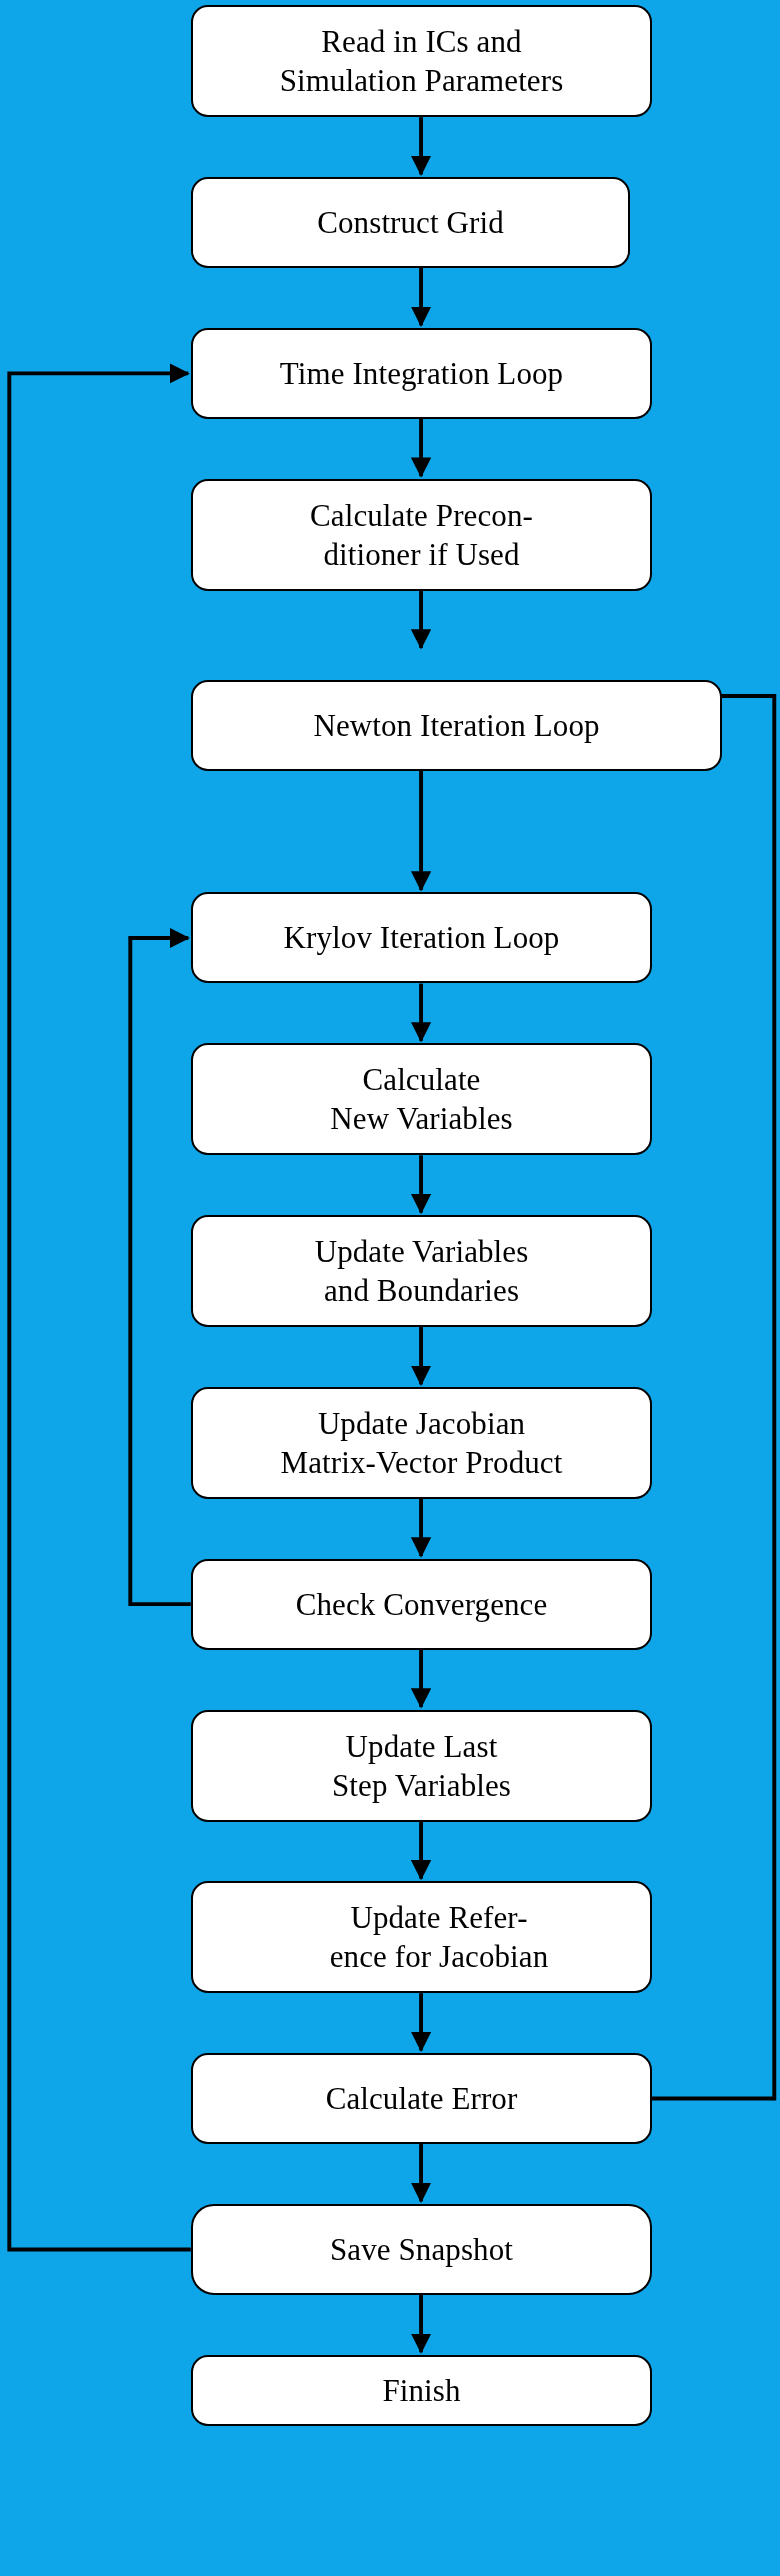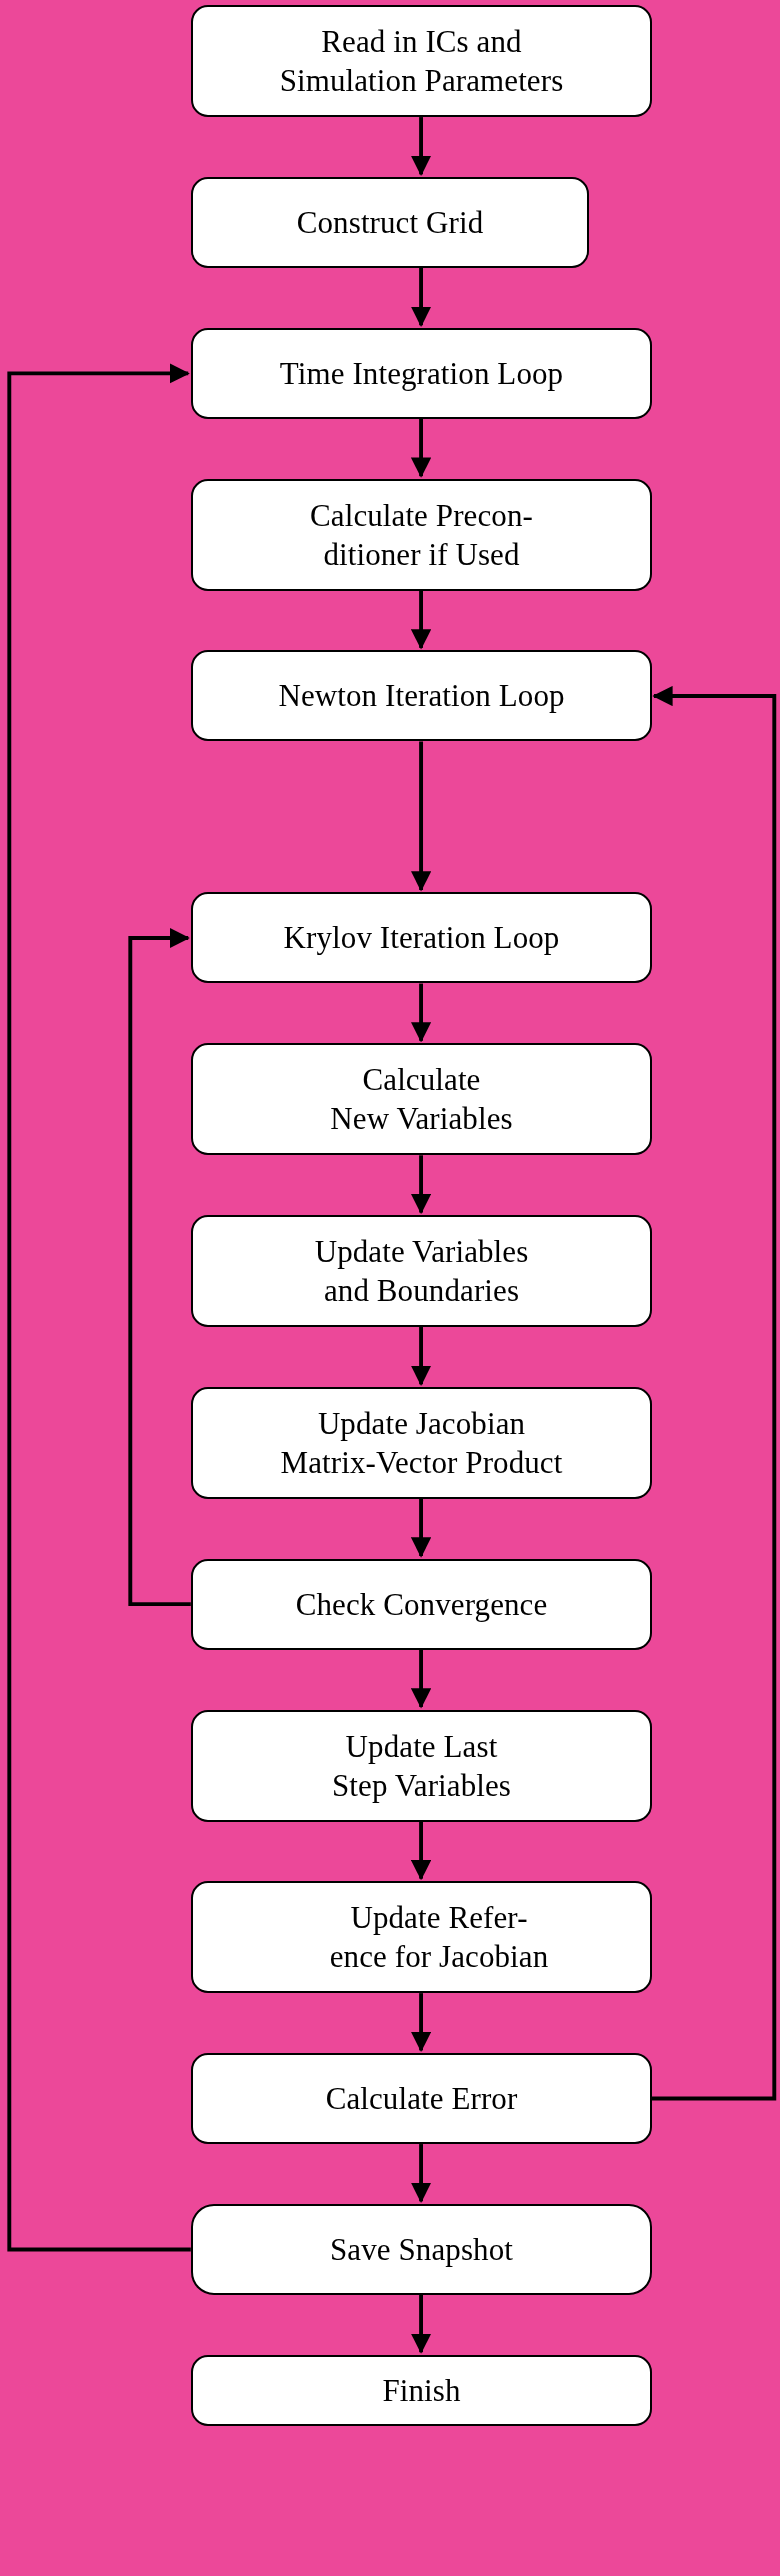--- a/index.html
+++ b/index.html
@@ -5,21 +5,21 @@
 <style>
   html, body {
     margin: 0;
     padding: 0;
     background: #ffffff;
   }
   #canvas {
     position: relative;
     width: 781px;
     height: 2576px;
-    background: #ec4899;
+    background: #0ea5e9;
     font-family: "Liberation Serif", "DejaVu Serif", serif;
     overflow: hidden;
   }
   #edges {
     position: absolute;
     left: 0;
     top: 0;
     width: 781px;
     height: 2576px;
     pointer-events: none;
@@ -81,34 +81,34 @@
 
       <path d="M 293 3458 L 14 3458 L 14 574 L 289 574" marker-end="url(#arrowhead)"></path>
     </g>
   </svg>
 
   <div class="node" style="left:191px; top:5.2px; width:461px; height:112px;">
     <span class="node-label">Read in ICs and
 Simulation Parameters</span>
   </div>
 
-  <div class="node" style="left:191px; top:177px; width:398px; height:91px;">
+  <div class="node" style="left:191px; top:177px; width:439px; height:91px;">
     <span class="node-label">Construct Grid</span>
   </div>
 
   <div class="node" style="left:191px; top:328px; width:461px; height:91px;">
     <span class="node-label">Time Integration Loop</span>
   </div>
 
   <div class="node" style="left:191px; top:479px; width:461px; height:112px;">
     <span class="node-label">Calculate Precon-
 ditioner if Used</span>
   </div>
 
-  <div class="node" style="left:191px; top:650px; width:461px; height:91px;">
+  <div class="node" style="left:191px; top:680px; width:531px; height:91px;">
     <span class="node-label">Newton Iteration Loop</span>
   </div>
 
   <div class="node" style="left:191px; top:1043px; width:461px; height:112px;">
     <span class="node-label">Calculate
 New Variables</span>
   </div>
 
   <div class="node" style="left:191px; top:892px; width:461px; height:91px;">
     <span class="node-label">Krylov Iteration Loop</span>

